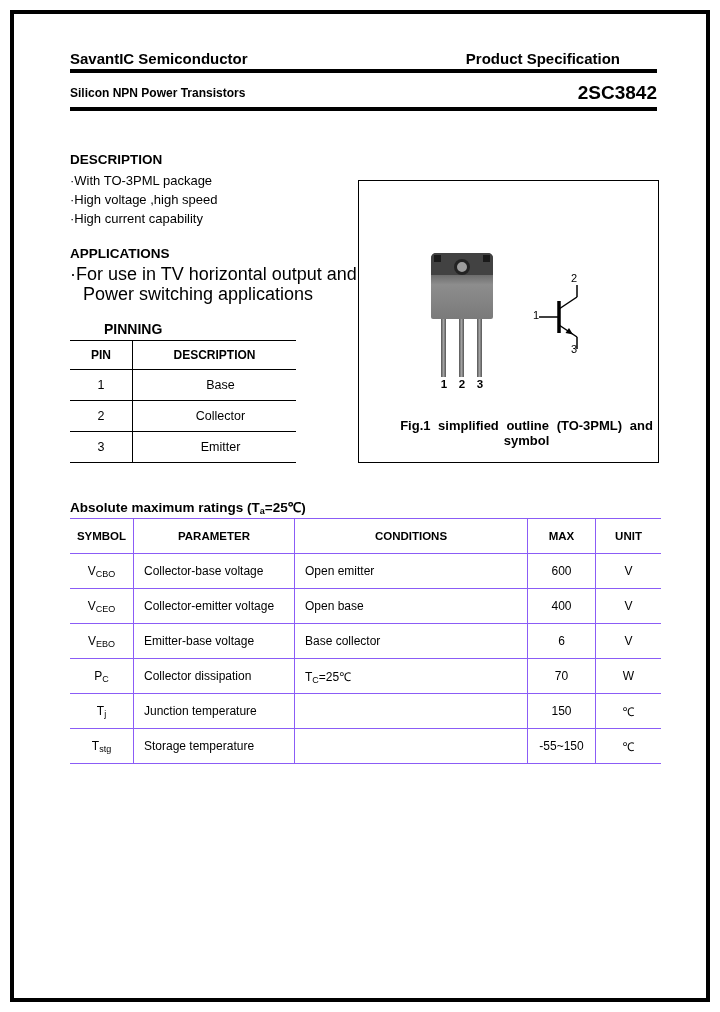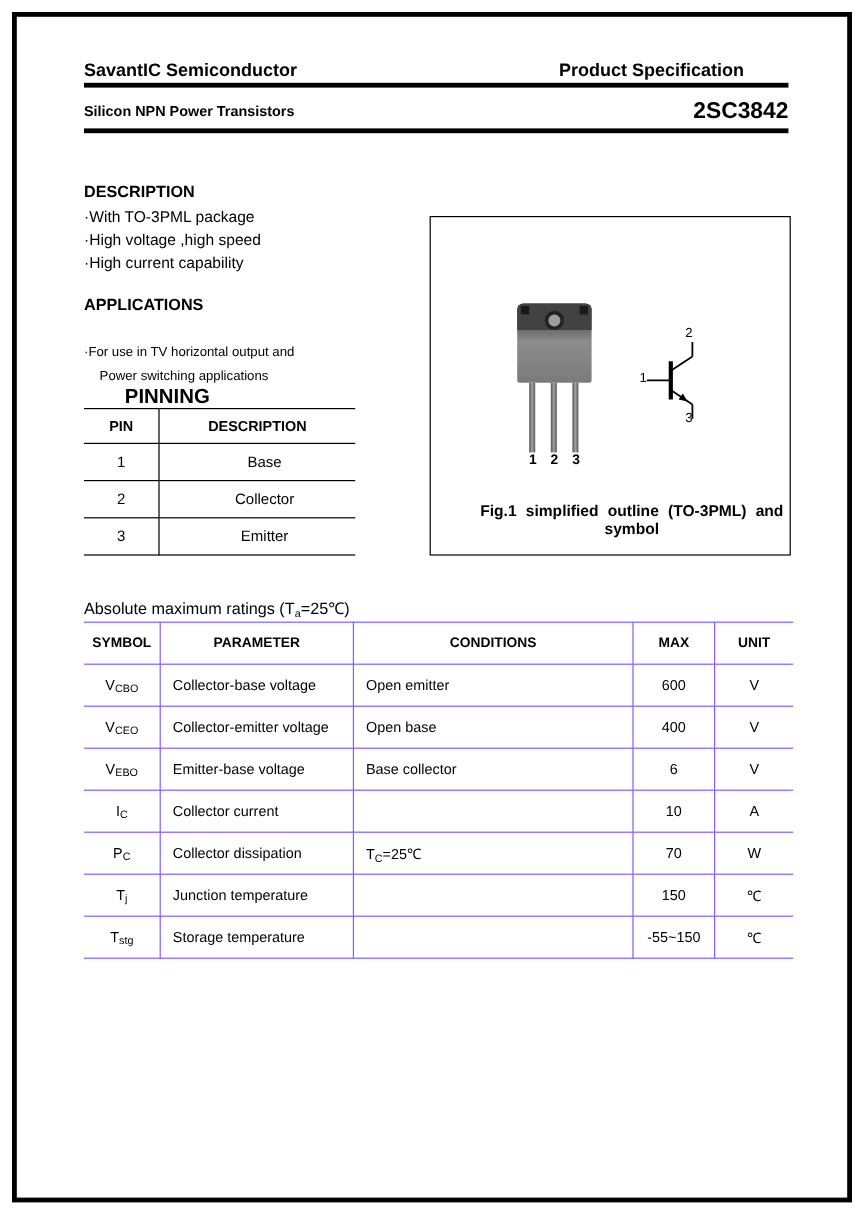--- a/index.html
+++ b/index.html
@@ -11,23 +11,23 @@
   .spec{right:100px;top:50px;font-size:15px;font-weight:bold;}
   .rule{left:70px;width:587px;height:4px;background:#000;}
   .rule1{top:69px;}
   .rule2{top:107px;}
   .title{left:70px;top:86px;font-size:12px;font-weight:bold;}
   .part{right:63px;top:82px;font-size:19px;font-weight:bold;}
   .sec-heading{font-weight:bold;font-size:13.5px;}
   .desc-h{left:70px;top:152px;}
   .desc-items{left:70px;top:171px;font-size:13px;line-height:19px;}
   .app-h{left:70px;top:246px;}
-  .app-items{left:70px;top:265px;font-size:11px;line-height:19.5px;margin-top:20px;}
+  .app-items{left:70px;top:265px;font-size:18px;line-height:19.5px;}
   .indent{padding-left:13px;}
-  .pin-h{left:70px;top:321px;font-size:17px;font-weight:bold;padding-left:34px;}
+  .pin-h{left:70px;top:321px;font-size:14px;font-weight:bold;padding-left:34px;}
 
   table{border-collapse:collapse;position:absolute;table-layout:fixed;}
   .pin-table{left:70px;top:340px;}
   .pin-table th,.pin-table td{border:1px solid #000;padding:0;font-size:12.5px;}
   .pin-table th:first-child,.pin-table td:first-child{border-left:none;}
   .pin-table th:last-child,.pin-table td:last-child{border-right:none;}
   .pin-table th{height:28px;text-align:center;font-weight:bold;font-size:12px;}
   .pin-table td{height:30px;}
   .pin-table .c-pin{width:62px;text-align:center;}
   .pin-table .c-desc{width:151px;}
@@ -52,21 +52,21 @@
   .pkg-pin{position:absolute;top:197px;width:10px;text-align:center;
            font-weight:bold;font-size:11.5px;}
   .pin1{left:80px;}.pin2{left:98px;}.pin3{left:116px;}
   .sym{position:absolute;left:170px;top:92px;width:70px;height:85px;}
   .sym svg{position:absolute;left:0;top:0;}
   .sym-lbl{position:absolute;font-size:11px;}
   .l1{left:4px;top:36px;}
   .l2{left:42px;top:-1px;}
   .l3{left:42px;top:70px;}
 
-  .ratings-h{left:70px;top:498px;font-size:13.5px;font-weight:normal;}
+  .ratings-h{left:70px;top:498px;font-size:13.5px;font-weight:bold;}
   .sub{font-size:9px;vertical-align:-2px;}
   .ratings{left:70px;top:518px;}
   .ratings th,.ratings td{border:1px solid #8b5cf6;padding:0;}
   .ratings th:first-child,.ratings td:first-child{border-left:none;}
   .ratings th:last-child,.ratings td:last-child{border-right:none;}
   .ratings th{height:34px;font-size:11.5px;font-weight:bold;text-align:center;}
   .ratings td{height:34px;font-size:12px;}
   .w-sym{width:63px;}.w-par{width:160px;}.w-con{width:232px;}.w-max{width:67px;}.w-unit{width:65px;}
   .ratings td.c{text-align:center;}
   .ratings td.l{text-align:left;padding-left:10px;}
@@ -182,27 +182,20 @@
     </tr>
 
     <tr>
       <td class="c"><span>V</span><span class="sub">EBO</span></td>
       <td class="l">Emitter-base voltage</td>
       <td class="l">Base collector</td>
       <td class="c">6</td>
       <td class="c">V</td>
     </tr>
 
-    <tr>
-      <td class="c"><span>I</span><span class="sub">C</span></td>
-      <td class="l">Collector current</td>
-      <td class="l"></td>
-      <td class="c">10</td>
-      <td class="c">A</td>
-    </tr>
 
     <tr>
       <td class="c"><span>P</span><span class="sub">C</span></td>
       <td class="l">Collector dissipation</td>
       <td class="l"><span>T</span><span class="sub">C</span><span>=25℃</span></td>
       <td class="c">70</td>
       <td class="c">W</td>
     </tr>
 
     <tr>

